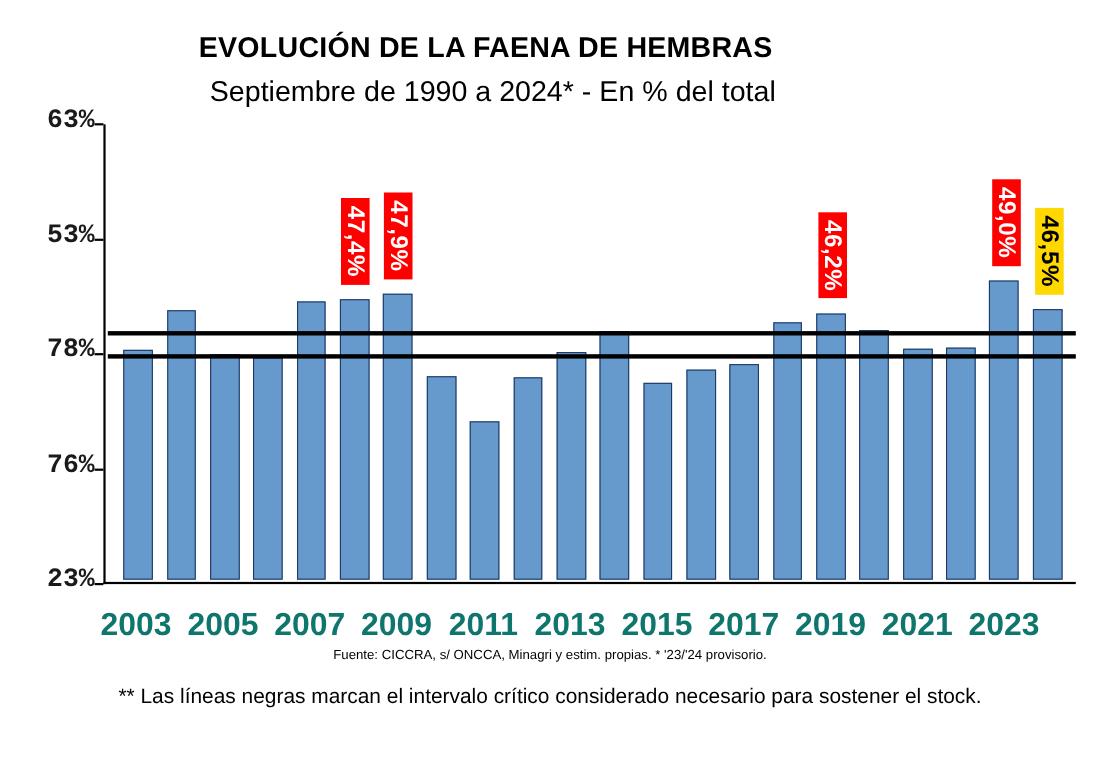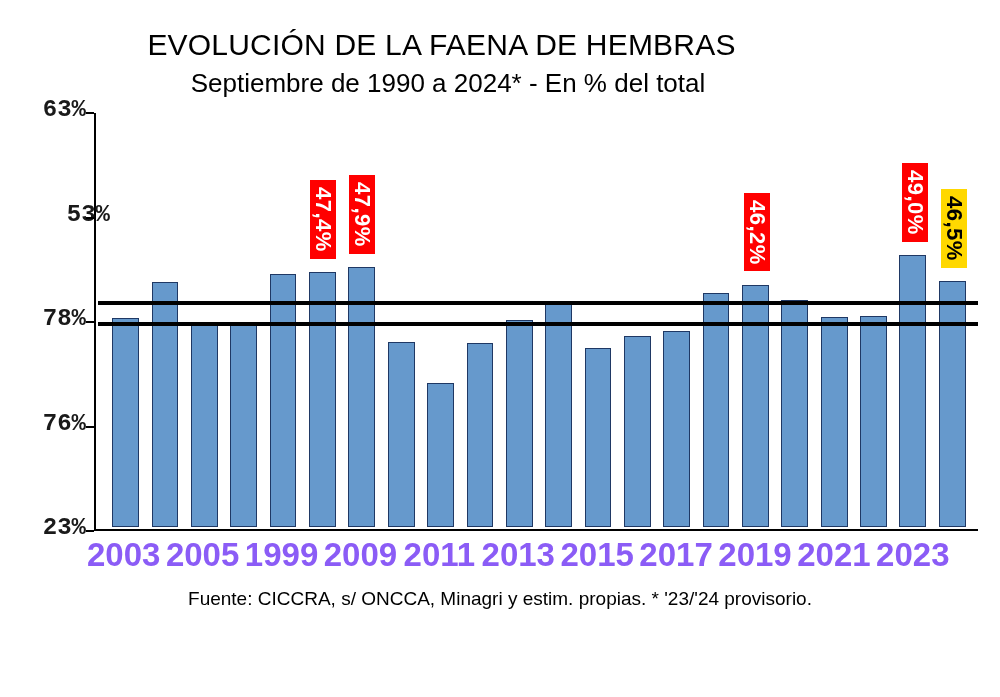--- a/index.html
+++ b/index.html
@@ -20,22 +20,22 @@
     height: 697px;
   }
 
   
   .title {
     position: absolute;
     left: 0;
     top: 28px;
     width: 883px;
     text-align: center;
-    font-size: 30px;
-    font-weight: normal;
+    font-size: 26px;
+    font-weight: bold;
     letter-spacing: 0.2px;
   }
   .subtitle {
     position: absolute;
     left: 0;
     top: 68px;
     width: 896px;
     text-align: center;
     font-size: 26px;
     font-weight: normal;
@@ -131,34 +131,34 @@
   #xaxis {
     position: absolute;
     left: 94px;
     top: 536px;
     width: 884px;
     height: 40px;
   }
   .xlabel {
     position: absolute;
     transform: translateX(-50%);
-    font-size: 33px;
-    font-weight: bold;
-    color: #8b5cf6;
-    top: 0;
+    font-size: 29px;
+    font-weight: bold;
+    color: #0f766e;
+    top: 16px;
   }
 
   
   .source {
     position: absolute;
     left: 0;
     top: 588px;
     width: 1000px;
     text-align: center;
-    font-size: 19px;
+    font-size: 12px;
   }
   .note {
     position: absolute;
     left: 0;
     top: 621px;
     width: 1000px;
     text-align: center;
     font-size: 19px;
     line-height: 1.35;
   }
@@ -253,36 +253,37 @@
       </div>
   </div>
 
   <div id="yaxis" style="position: absolute; left: 0px; top: 113px; width: 94px; height: 418px;">
       <div class="ylabel" style="top: 401px;">23%</div>
       <div class="ytickmark" style="top: 417px;"></div>
       <div class="ylabel" style="top: 296.5px;">76%</div>
       <div class="ytickmark" style="top: 312.5px;"></div>
       <div class="ylabel" style="top: 192px;">78%</div>
       <div class="ytickmark" style="top: 208px;"></div>
-      <div class="ylabel" style="top: 87.5px; padding-left: 24px;">53%</div>
+      <div class="ylabel" style="top: 87.5px;">53%</div>
       <div class="ytickmark" style="top: 103.5px;"></div>
       <div class="ylabel" style="top: -17px;">63%</div>
       <div class="ytickmark" style="top: -1px;"></div>
     </div>
   <div id="xaxis">
       <div class="xlabel" style="left: 29.7273px;">2003</div>
       <div class="xlabel" style="left: 108.636px;">2005</div>
-      <div class="xlabel" style="left: 187.545px;">1999</div>
+      <div class="xlabel" style="left: 187.545px;">2007</div>
       <div class="xlabel" style="left: 266.455px;">2009</div>
       <div class="xlabel" style="left: 345.364px;">2011</div>
       <div class="xlabel" style="left: 424.273px;">2013</div>
       <div class="xlabel" style="left: 503.182px;">2015</div>
       <div class="xlabel" style="left: 582.091px;">2017</div>
       <div class="xlabel" style="left: 661px;">2019</div>
       <div class="xlabel" style="left: 739.909px;">2021</div>
       <div class="xlabel" style="left: 818.818px;">2023</div>
     </div>
 
   <div class="source">Fuente: CICCRA, s/ ONCCA, Minagri y estim. propias. * '23/'24  provisorio.</div>
   <div class="note">
+    <div>** Las líneas negras marcan el intervalo crítico considerado necesario para sostener el stock.</div>
   </div>
 
 </div>
 
 </body></html>

